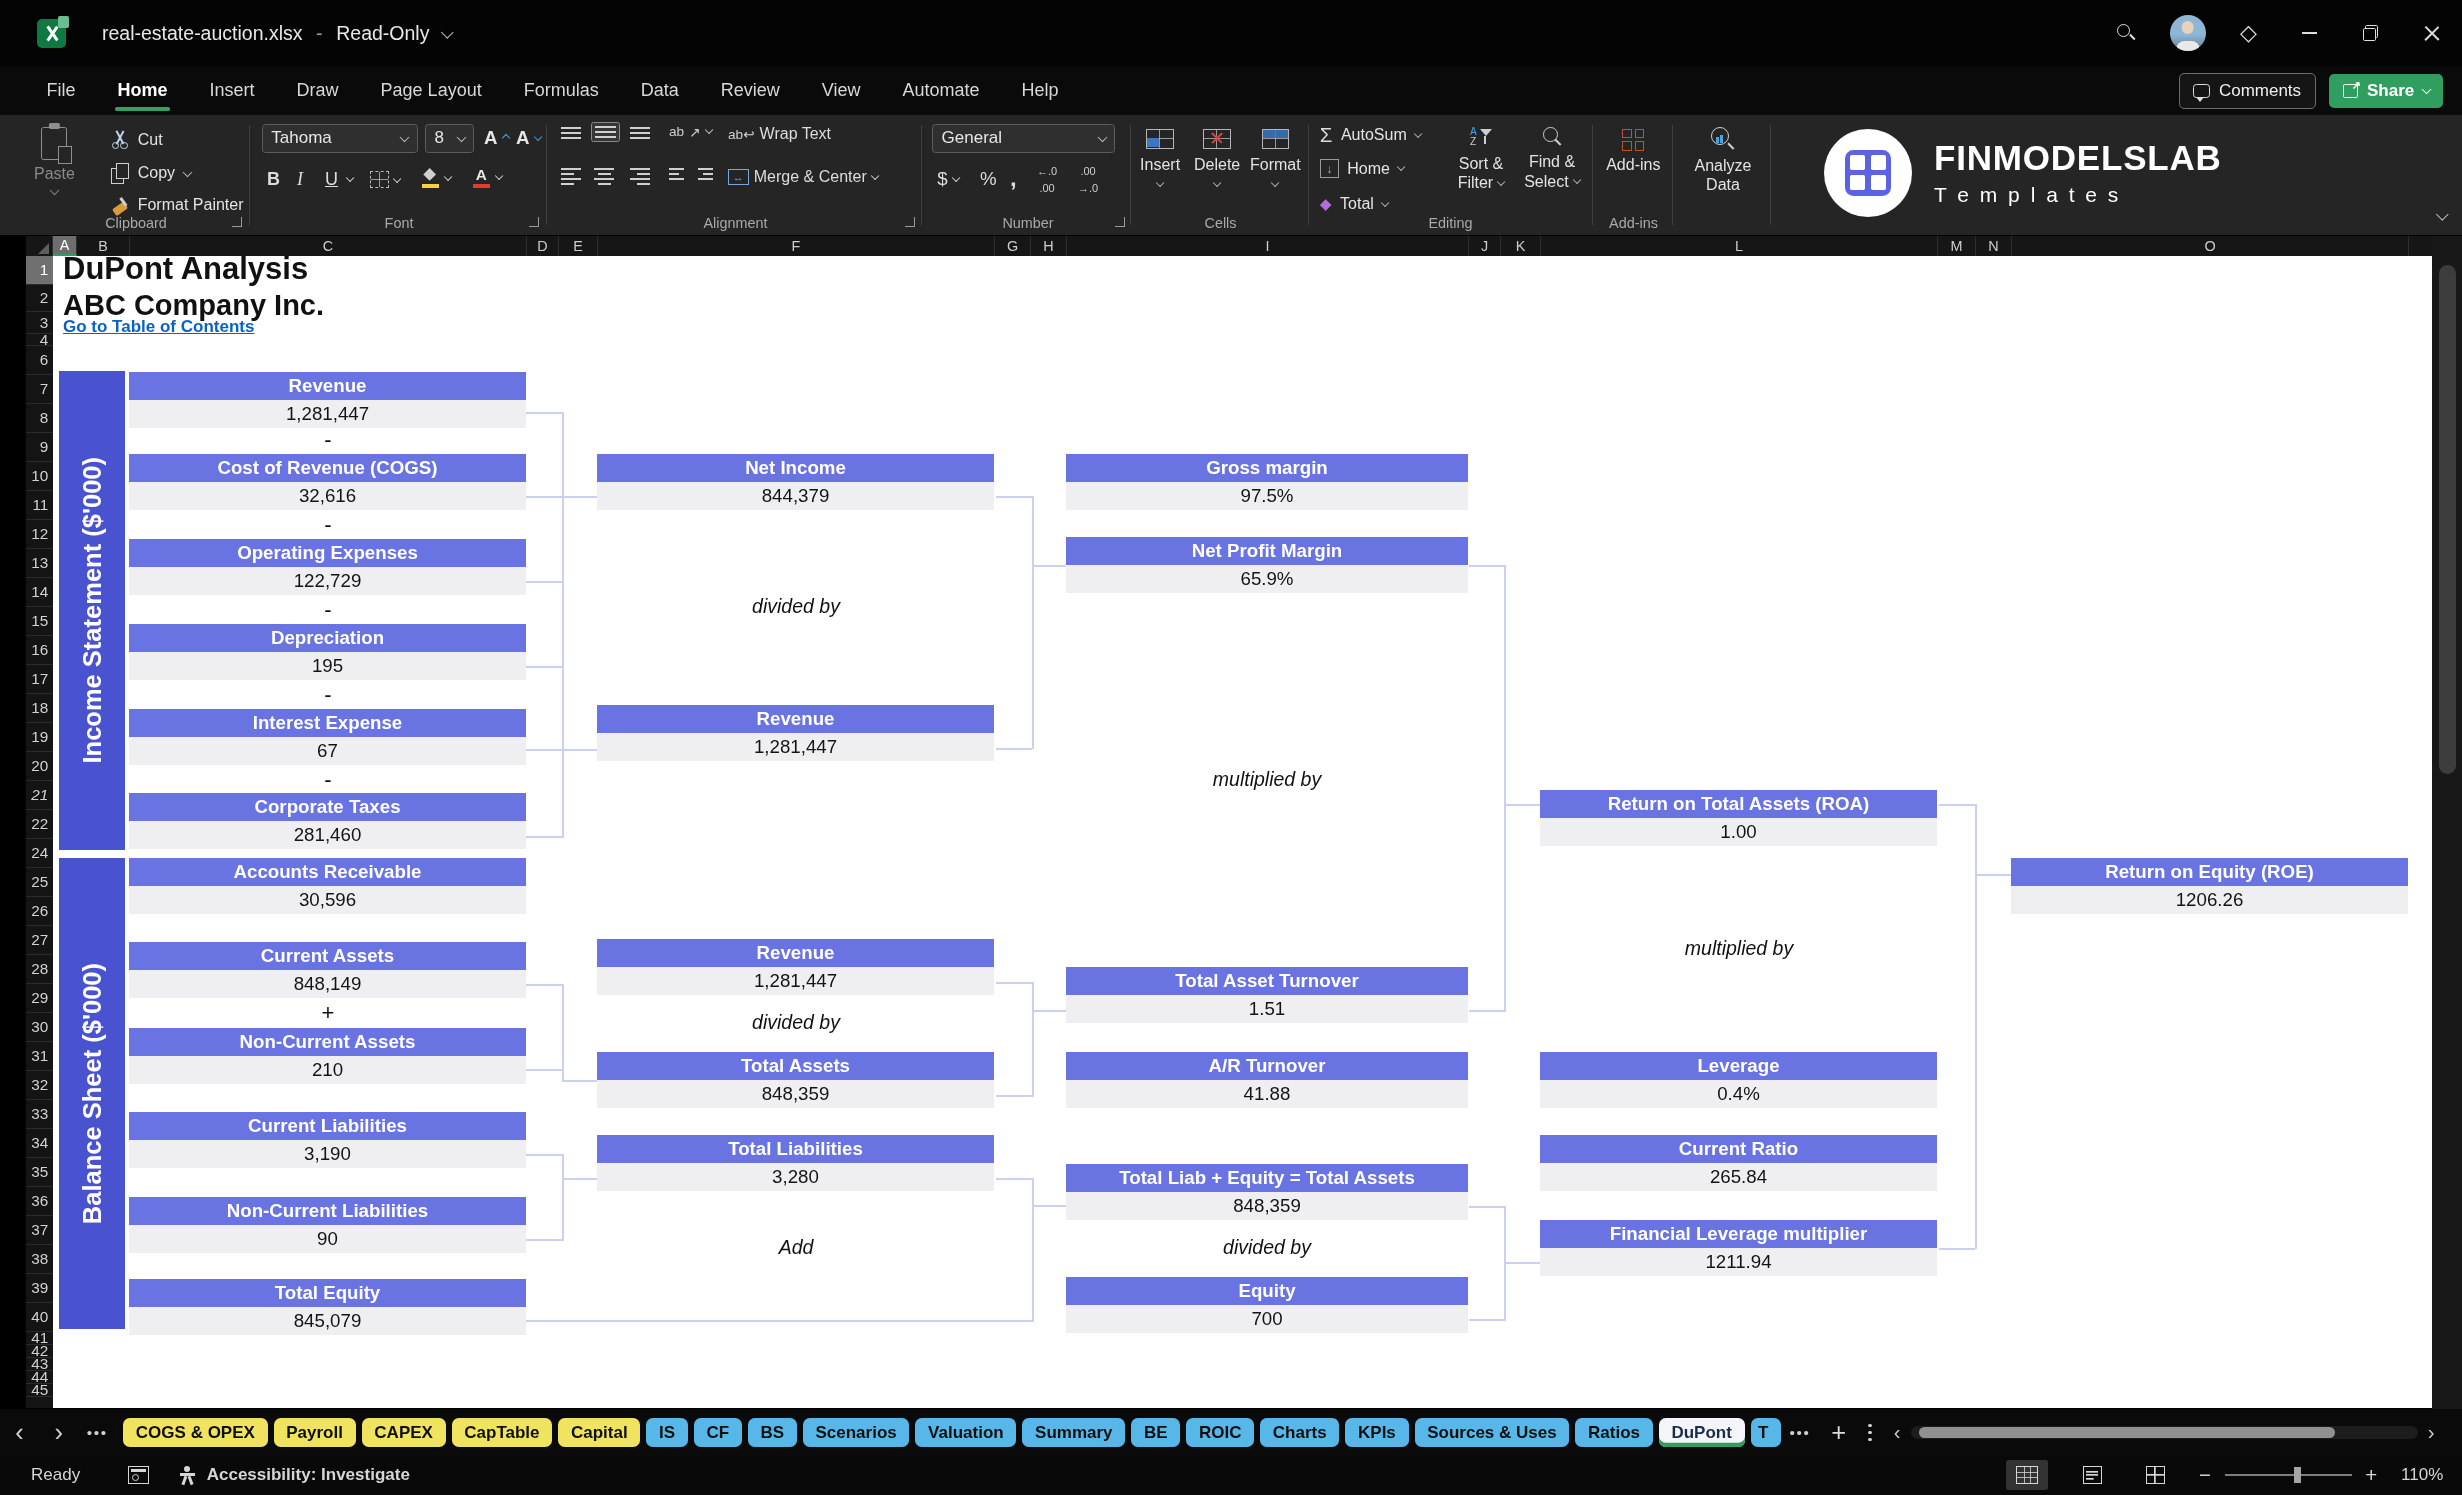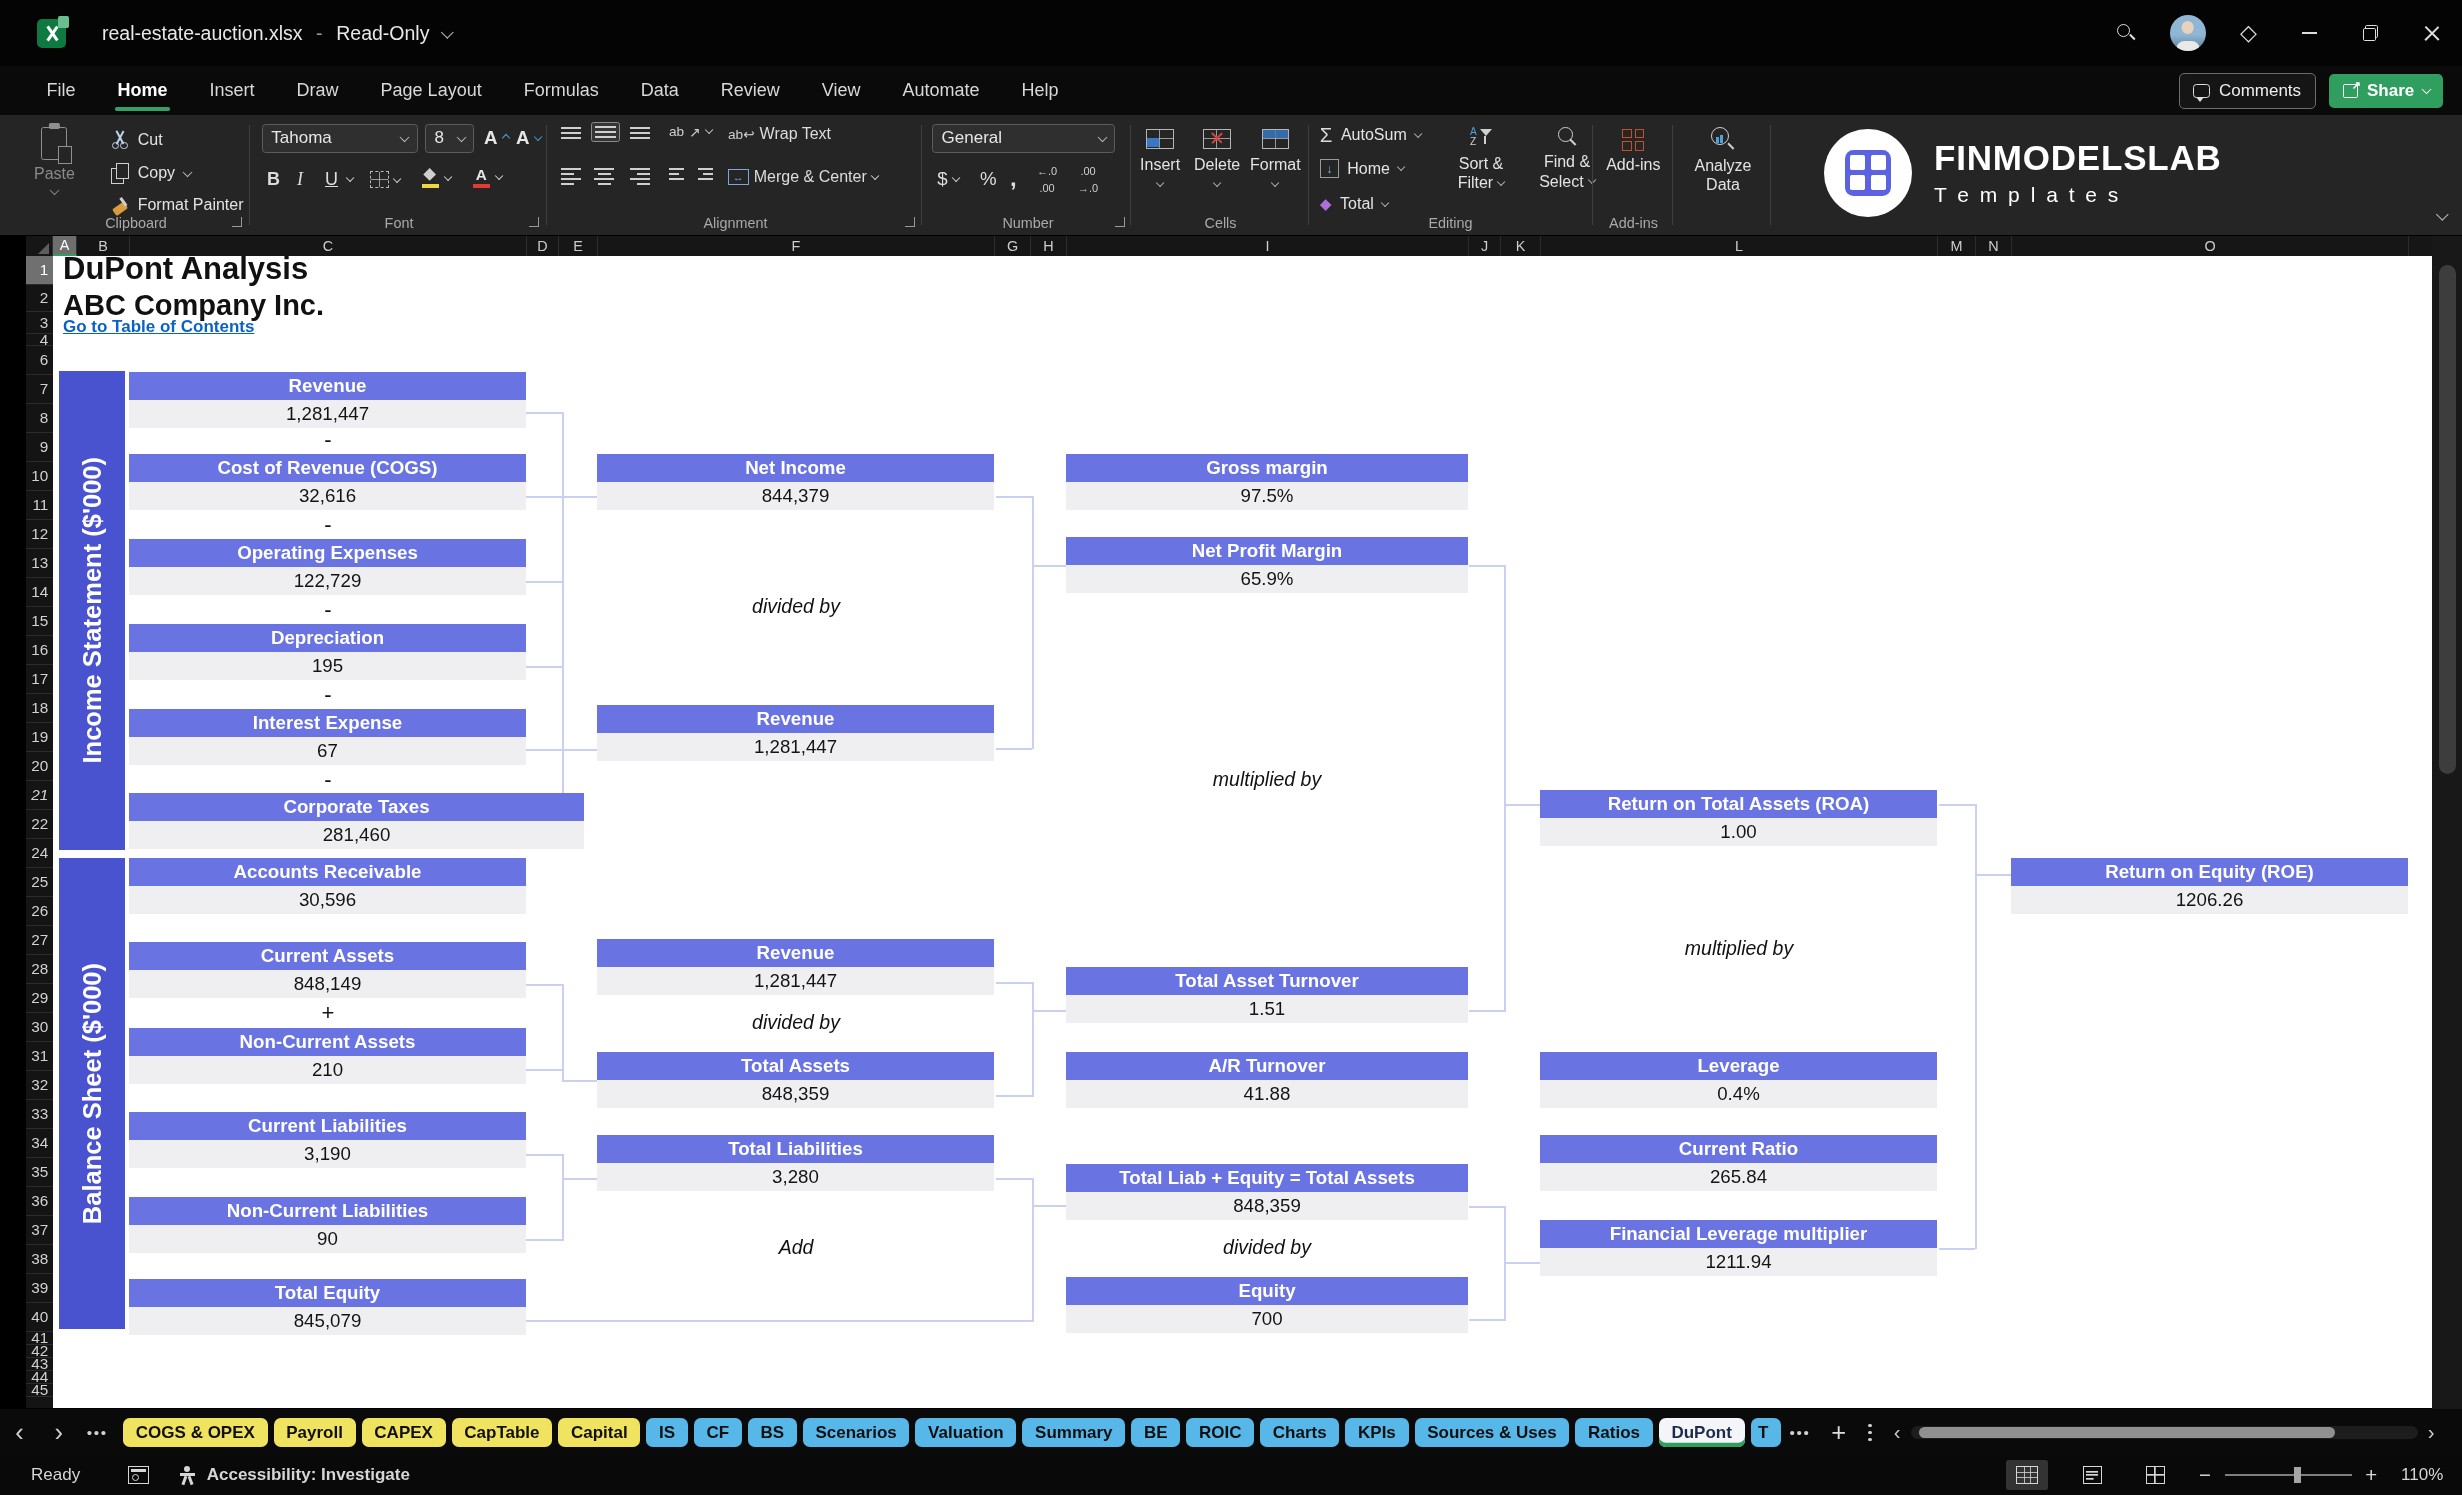--- a/index.html
+++ b/index.html
@@ -550,21 +550,21 @@
             <span class="fst"></span>
           </span>
         <span class="two">
             <span>Sort &amp;</span>
             <span style="display:flex;align-items:center;gap:5.1px;">
               <span>Filter</span>
               <span class="cv" style="width:5.1px;height:5.1px;color:#bbb;"></span>
             </span>
           </span>
       </div>
-      <div class="rbig" style="left:222px;top:12px;width:64px;">
+      <div class="rbig" style="left:207px;top:12px;width:64px;">
         <span class="ic-find">
             <span class="c"></span>
             <span class="t"></span>
           </span>
         <span class="two">
             <span>Find &amp;</span>
             <span style="display:flex;align-items:center;gap:5.1px;">
               <span>Select</span>
               <span class="cv" style="width:5.1px;height:5.1px;color:#bbb;"></span>
             </span>
@@ -754,21 +754,21 @@
         <div class="vl">122,729</div>
       </div>
       <div class="fbox" style="left: 129px; top: 624px; width: 397px;">
         <div class="hd">Depreciation</div>
         <div class="vl">195</div>
       </div>
       <div class="fbox" style="left: 129px; top: 709px; width: 397px;">
         <div class="hd">Interest Expense</div>
         <div class="vl">67</div>
       </div>
-      <div class="fbox" style="left: 129px; top: 793px; width: 455px;">
+      <div class="fbox" style="left: 129px; top: 793px; width: 397px;">
         <div class="hd">Corporate Taxes</div>
         <div class="vl">281,460</div>
       </div>
       <div class="fbox" style="left: 129px; top: 858px; width: 397px;">
         <div class="hd">Accounts Receivable</div>
         <div class="vl">30,596</div>
       </div>
       <div class="fbox" style="left: 129px; top: 942px; width: 397px;">
         <div class="hd">Current Assets</div>
         <div class="vl">848,149</div>

